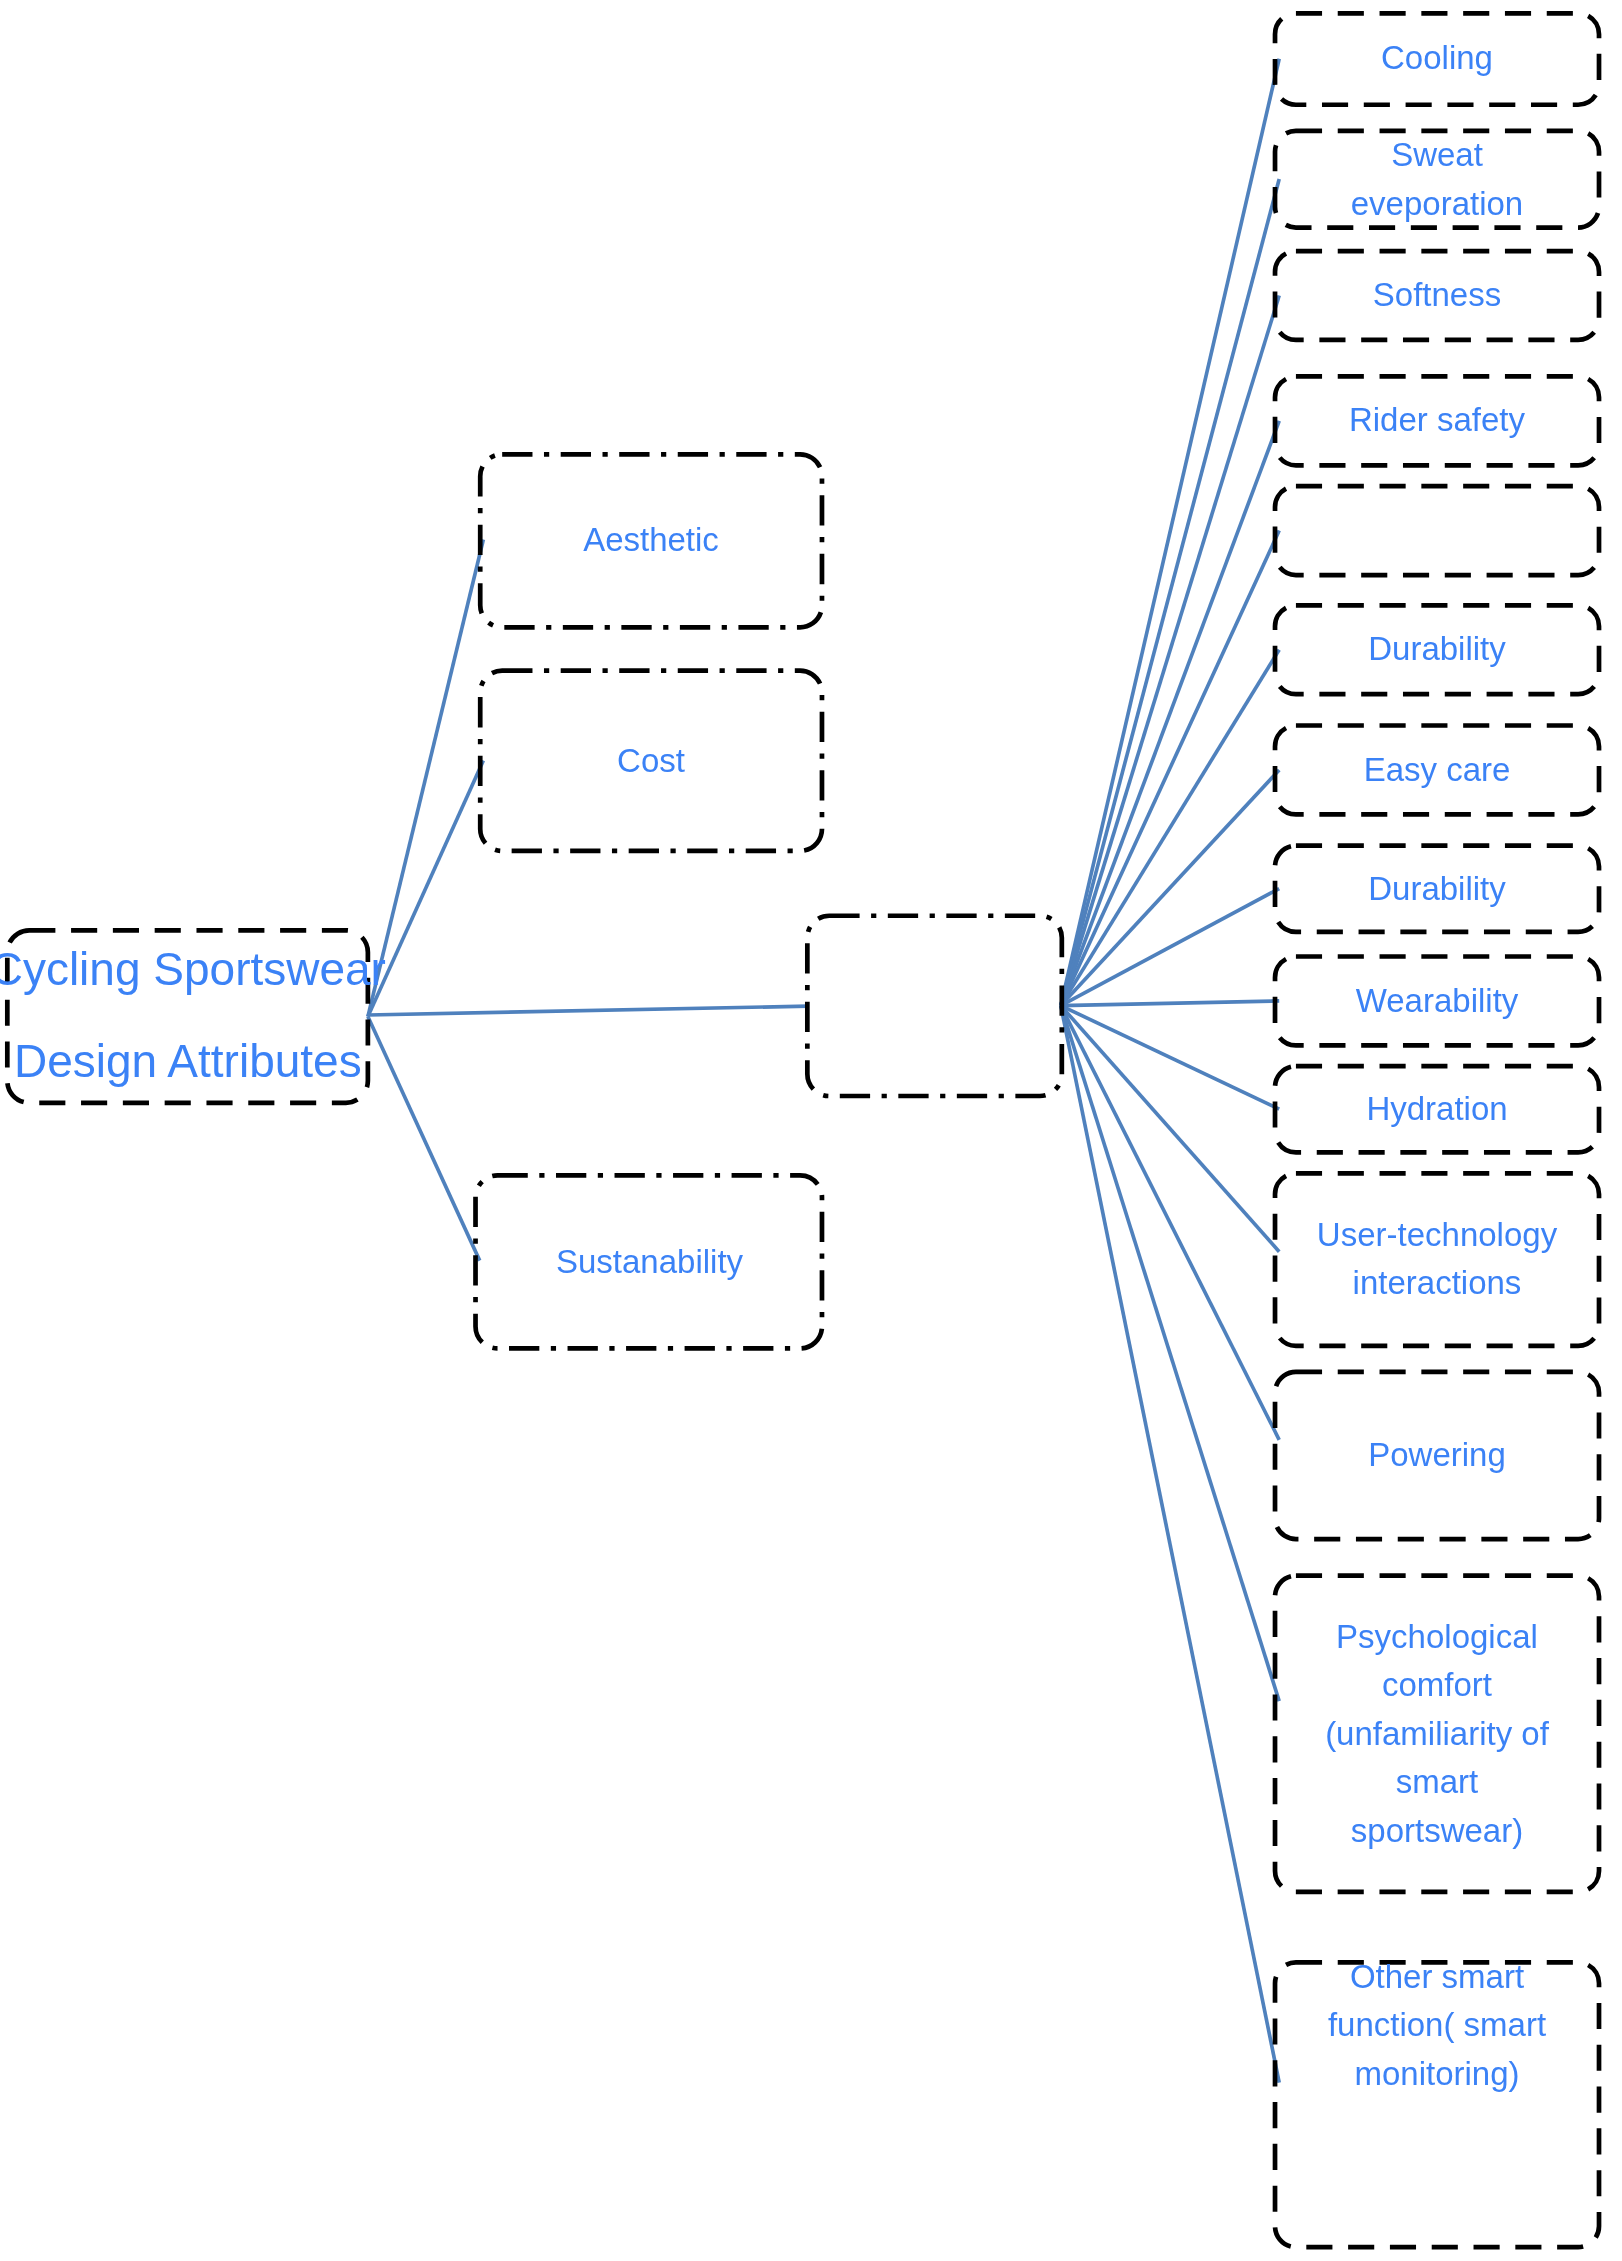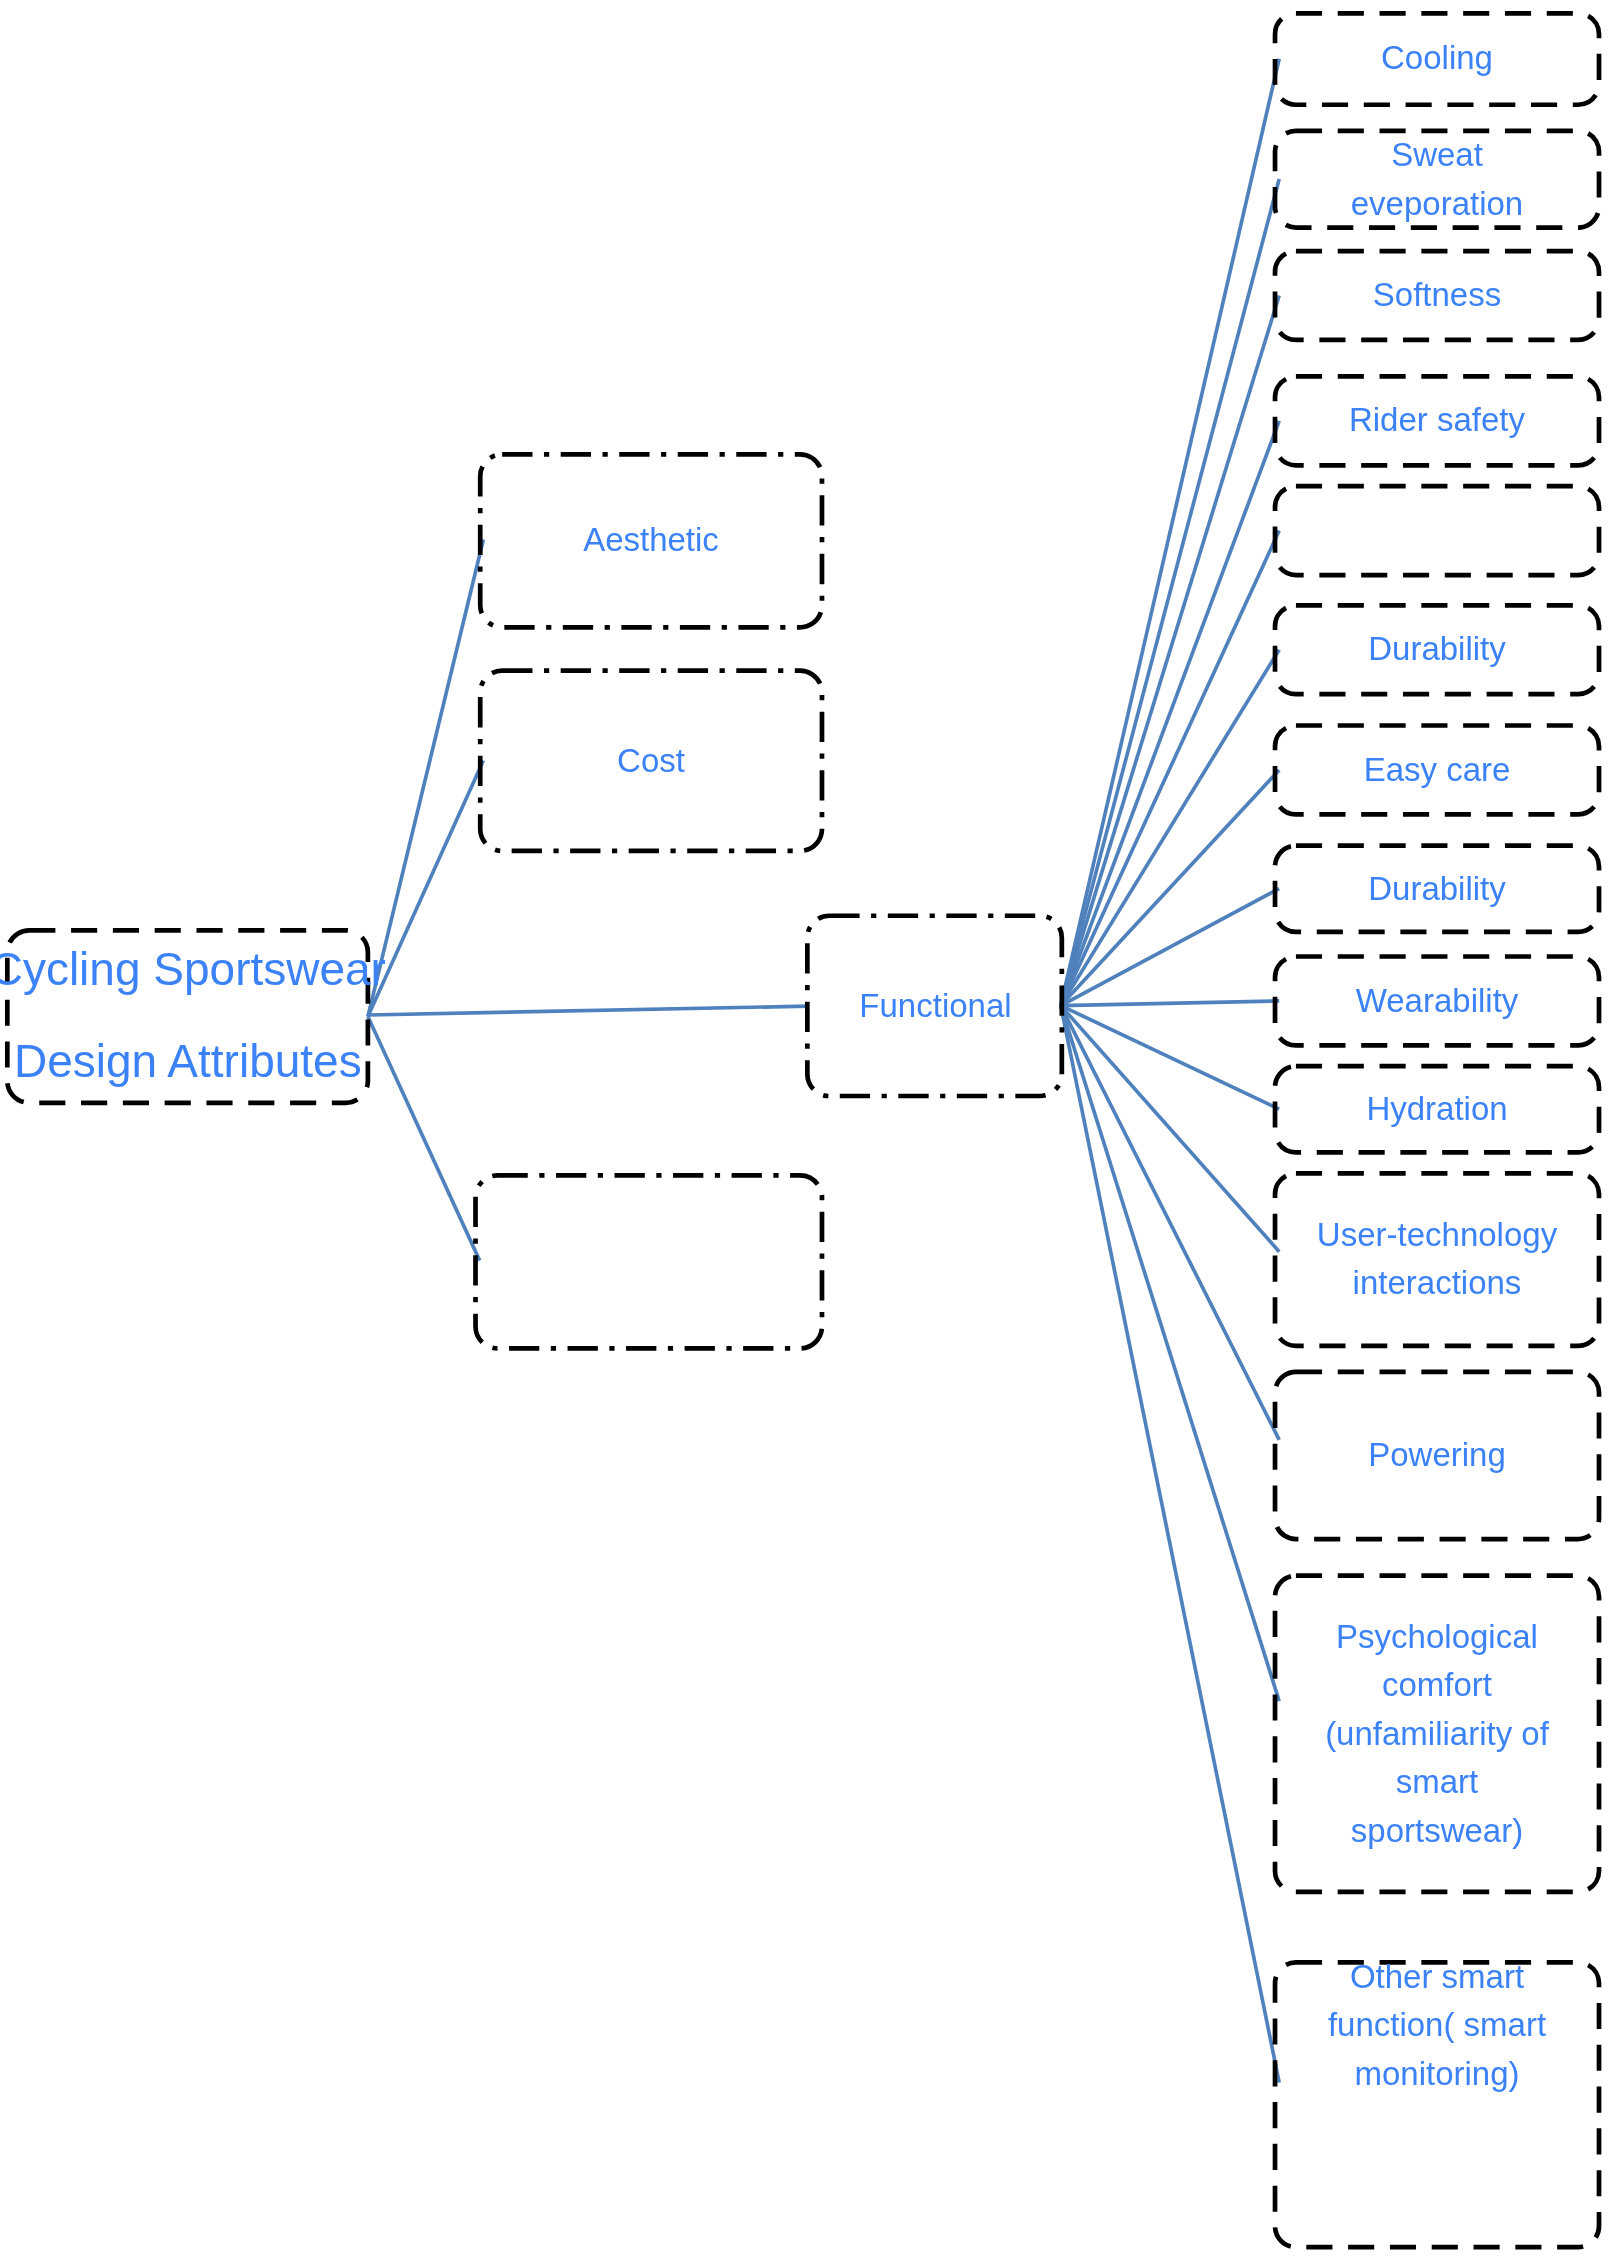--- a/index.html
+++ b/index.html
@@ -133,23 +133,23 @@
   <div class="node" style="left:480px; top:454px; width:342px; height:173px;">
     <div class="label">
       <div>Aesthetic</div>
     </div>
   </div>
   <div class="node" style="left:480px; top:671px; width:342px; height:180px;">
     <div class="label">
       <div>Cost</div>
     </div>
   </div>
-  <div class="node" style="left:808px; top:916px; width:255px; height:180px;">
-    <div class="label">
-      <div>Functional</div>
+  <div class="node" style="left:476px; top:1176px; width:347px; height:173px;">
+    <div class="label">
+      <div>Sustanability</div>
     </div>
   </div>
 
   <div class="node" style="left:1275px; top:13px; width:324px; height:91px;">
     <div class="label">
       <div>Cooling</div>
     </div>
   </div>
   <div class="node" style="left:1275px; top:131px; width:324px; height:97px;">
     <div class="label">

